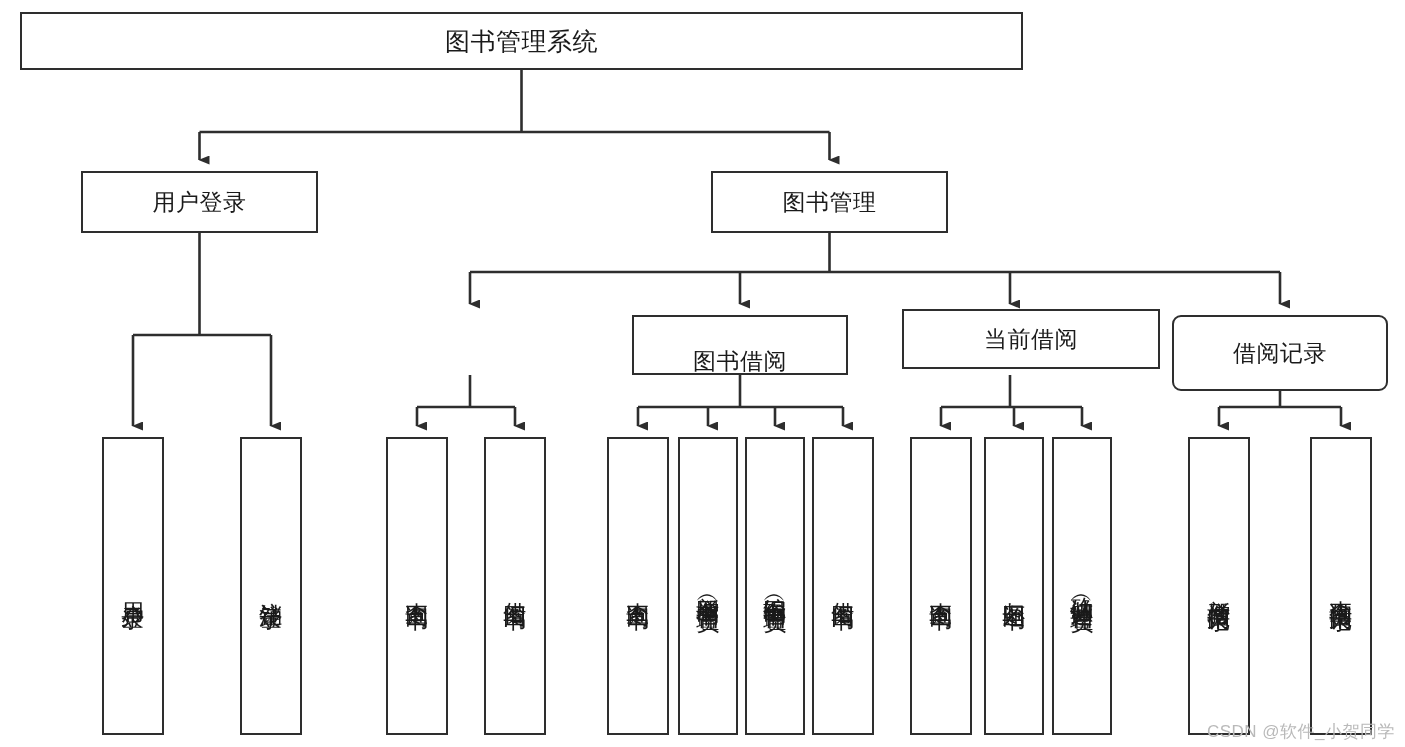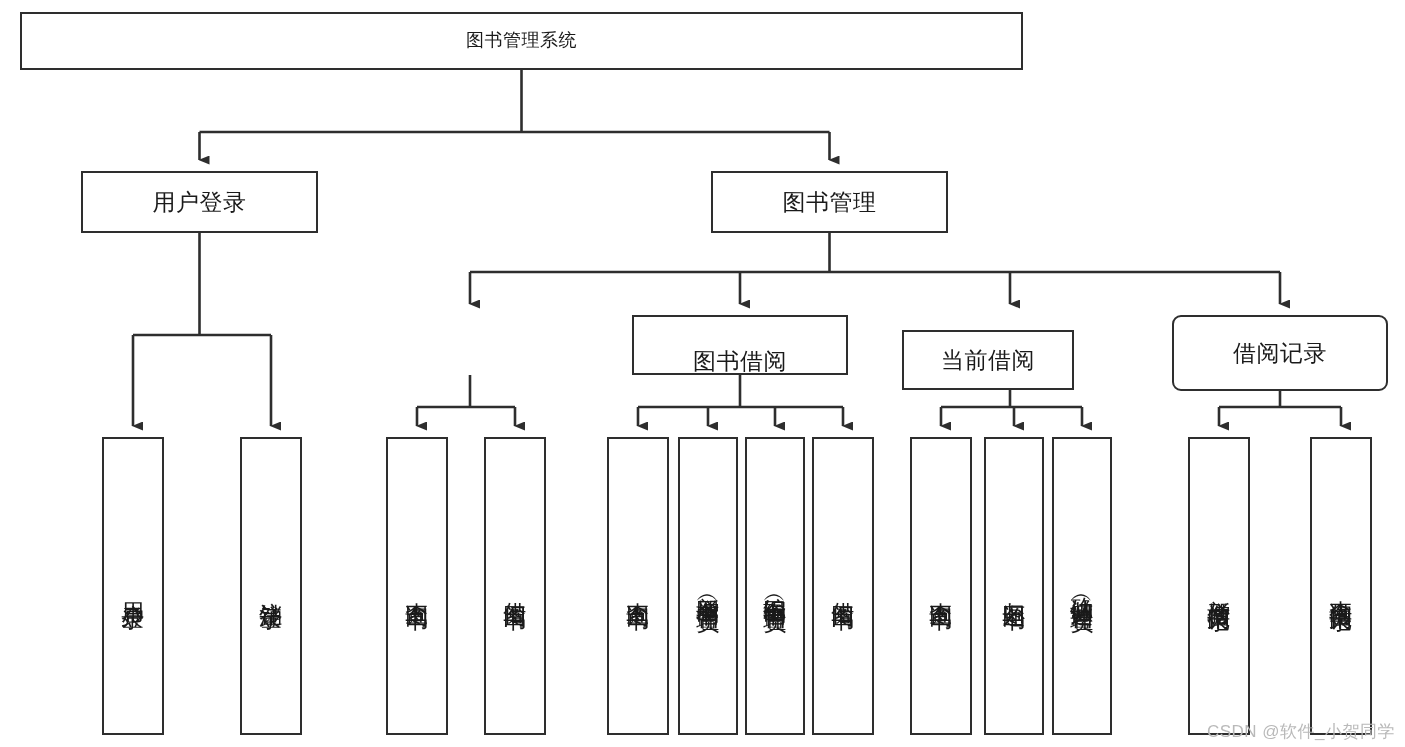--- a/index.html
+++ b/index.html
@@ -35,21 +35,21 @@
     justify-content: center;
     overflow: hidden;
   }
   .node-label {
     color: #1a1a1a;
     text-align: center;
     line-height: 1.06;
     white-space: pre-wrap;
     letter-spacing: 0.5px;
   }
-  .level-0 .node-label { font-size: 18px; }
+  .level-0 .node-label { font-size: 25px; }
   .level-1 .node-label { font-size: 23px; }
   .level-2 .node-label { font-size: 23px; }
   .leaf .node-label {
     font-size: 23px;
     writing-mode: vertical-rl;
     text-orientation: upright;
     line-height: 1.15;
     letter-spacing: 2px;
   }
   .leaf {
@@ -128,21 +128,21 @@
 
   <div class="node-box level-1" id="box-l1_b" style="left: 711px; top: 171px; width: 237px; height: 62px;">
     <span class="node-label">图书管理</span>
   </div>
 
 
   <div class="node-box level-2" id="box-l2_b" style="left: 632px; top: 315px; width: 216px; height: 60px; align-items: flex-end;">
     <span class="node-label">图书借阅</span>
   </div>
 
-  <div class="node-box level-2" id="box-l2_c" style="left: 902px; top: 330px; width: 172px; height: 60px;">
+  <div class="node-box level-2" id="box-l2_c" style="left: 902px; top: 309px; width: 258px; height: 60px;">
     <span class="node-label">当前借阅</span>
   </div>
 
   <div class="node-box level-2" id="box-l2_d" style="left: 1172px; top: 315px; width: 216px; height: 76px; border-radius: 9px;">
     <span class="node-label">借阅记录</span>
   </div>
 
   <div class="node-box leaf" id="box-leaf_1" style="left: 102px; top: 437px; width: 62px; height: 298px;">
     <span class="node-label">用户登录</span>
   </div>

